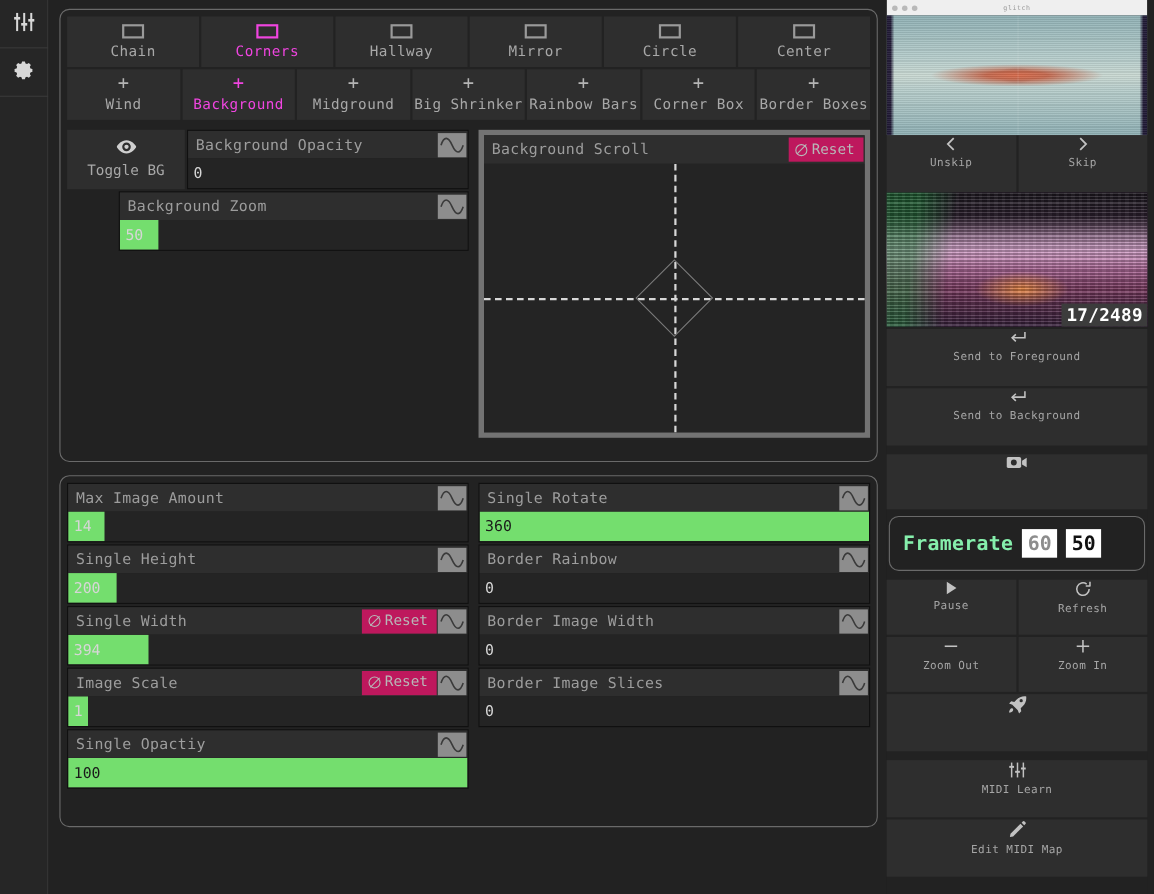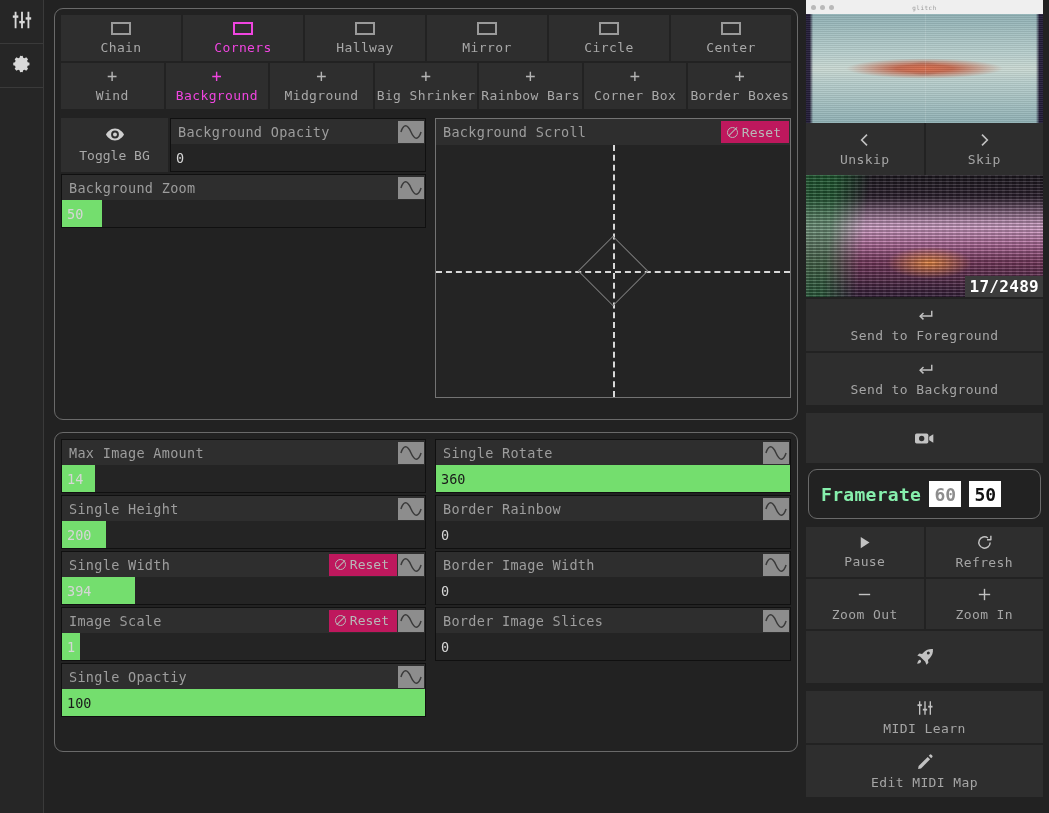--- a/index.html
+++ b/index.html
@@ -139,21 +139,21 @@
   }
   .slider-val {
     position: absolute; left: 5px; top: 0; bottom: 0;
     display: flex; align-items: center;
     color: #d6d6d6; font-size: 13.5px;
   }
   .slider-val.on-fill { color: #1a1a1a; }
 
   
   .xypad {
-    background: #1c1c1c; border: 1px solid #737373;
+    background: #1c1c1c; border: 5px solid #737373;
     height: 280px; display: flex; flex-direction: column;
   }
   .xy-head {
     height: 26px; background: #2e2e2e;
     display: flex; align-items: center;
   }
   .xy-body { flex: 1 1 auto; position: relative; background: #242424; cursor: crosshair; }
   .xy-vline {
     position: absolute; left: 50%; top: 0; bottom: 0; width: 0;
     border-left: 2px dashed #d8d8d8;
@@ -205,22 +205,22 @@
     content:""; position:absolute; inset:0;
     background: repeating-linear-gradient(180deg, rgba(255,255,255,.07) 0 1px, rgba(0,0,0,.07) 1px 2px);
   }
   #mini-canvas .vseam { position:absolute; left:50%; top:0; bottom:0; width:1px; background: rgba(255,255,255,.12); }
 
   
   .skip-row { display: flex; gap: 2px; }
   .sb-btn {
     background: #2e2e2e;
     display: flex; flex-direction: column;
-    align-items: center; justify-content: center; gap: 4px;
-    color: #a5a5a5; font-size: 13px;
+    align-items: center; gap: 4px;
+    color: #a5a5a5; font-size: 10px;
     cursor: pointer; letter-spacing: .4px;
   }
   .sb-btn .ic { color: #c2c2c2; line-height: 1; display:flex; align-items:center; justify-content:center; }
   .skip-row .sb-btn { flex: 1 1 0; height: 52px; }
 
   
   #thumb {
     height: 122px; position: relative; overflow: hidden;
     background:
       radial-gradient(ellipse 30% 22% at 52% 72%, rgba(255,150,60,.85) 0%, rgba(255,100,40,0) 60%),
@@ -402,21 +402,21 @@
                   </span>
                 </div>
                 <div class="slider-track">
                   <div class="slider-fill" style="width:0%"></div>
                   <span class="slider-val">0</span>
                 </div>
               </div>
             </div>
         </div>
         <div class="row">
-          <div id="slider-bg-zoom" style="flex:1 1 auto;">
+          <div id="slider-bg-zoom" style="flex:1 1 auto;margin-left:47px;">
               <div class="slider">
                 <div class="slider-head">
                   <span class="slider-label">Background Zoom</span>
                   <span class="wave-btn">
                     <span>
                       <svg width="22" height="16" viewBox="0 0 24 16">
                         <path d="M1 8 C 4 -1, 8 -1, 12 8 S 20 17, 23 8" stroke="#3a3a3a" stroke-width="1.6" fill="none"></path>
                       </svg>
                     </span>
                   </span>

